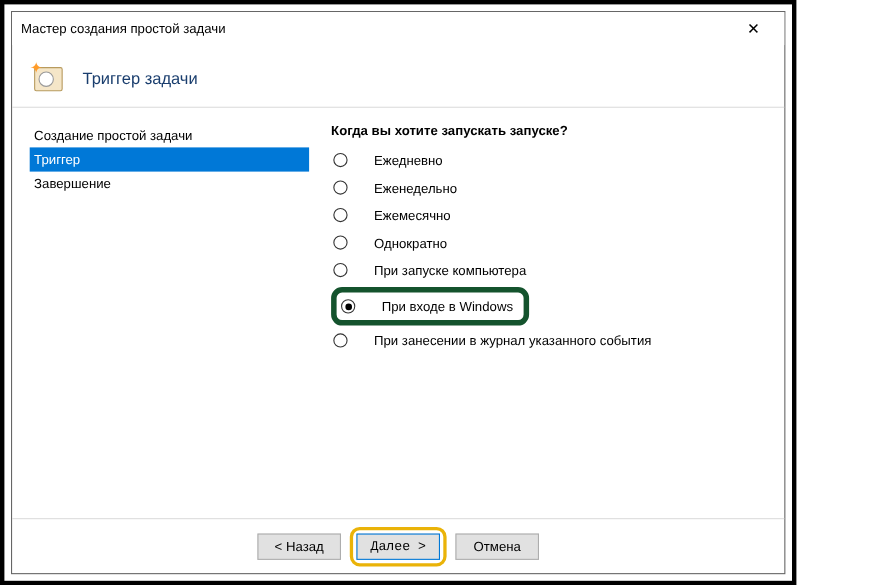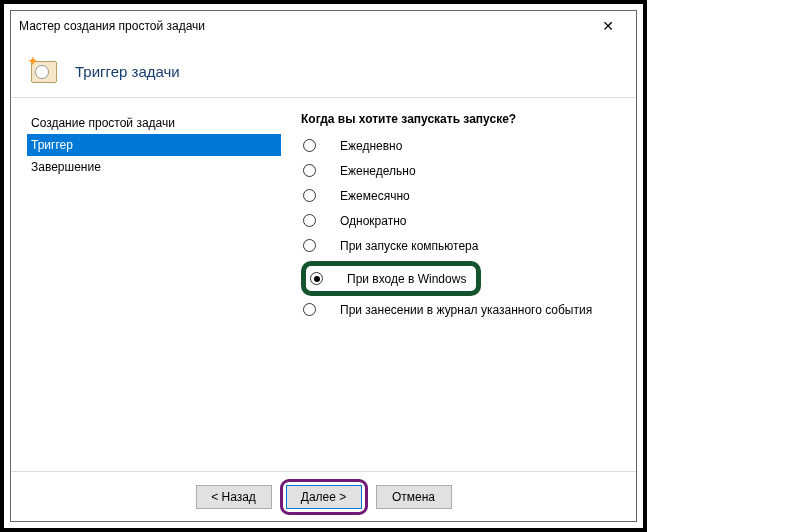--- a/index.html
+++ b/index.html
@@ -5,21 +5,21 @@
   * { box-sizing: border-box; margin: 0; padding: 0; }
   body {
     font-family: "Segoe UI", Tahoma, sans-serif;
     font-size: 12px;
     background: #fff;
     width: 806px;
     height: 532px;
     overflow: hidden;
   }
   .outer-frame {
-    width: 647px;
+    width: 724px;
     height: 532px;
     border: 4px solid #000;
     background: #fff;
     display: flex;
     flex-direction: column;
   }
   .window {
     flex: 1;
     margin: 6px;
     border: 1px solid #666;
@@ -184,24 +184,25 @@
     justify-content: center;
     font-size: 12px;
     cursor: pointer;
     padding: 0 10px;
   }
   .btn.default {
     border: 1px solid #0078d7;
     background: #e1e1e1;
   }
   .btn-highlight {
-    border: 3px solid #701a75;
+    border: 3px solid #eab308;
     border-radius: 9px;
     padding: 3px;
     display: inline-flex;
+    font-family: Liberation Mono, monospace;
   }
 </style>
 </head>
 <body>
 
 <div class="outer-frame">
   <div class="window">
 
     <div class="titlebar">
       <span class="titlebar-text">Мастер создания простой задачи</span>

